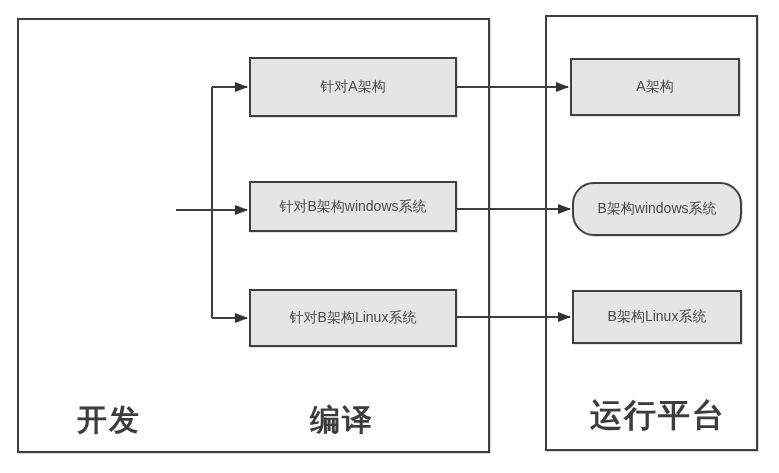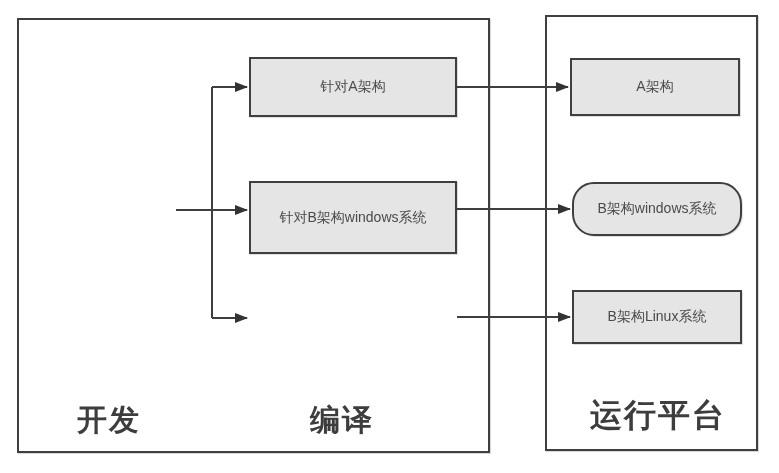--- a/index.html
+++ b/index.html
@@ -28,21 +28,21 @@
     display: flex;
     align-items: center;
     justify-content: center;
     font-size: 14px;
     color: #4a4a4a;
     text-align: center;
     box-shadow: 1px 1px 0 rgba(0,0,0,0.12);
   }
   .node.source            { left: 77px;  top: 175px; width: 98px;  height: 68px; font-size: 15px; }
   .node.compile-a         { left: 249px; top: 57px;  width: 208px; height: 60px; }
-  .node.compile-b-windows { left: 249px; top: 181px; width: 208px; height: 73px; }
+  .node.compile-b-windows { left: 249px; top: 181px; width: 208px; height: 51px; }
   .node.compile-b-linux   { left: 249px; top: 289px; width: 208px; height: 58px; }
   .node.platform-a        { left: 570px; top: 58px;  width: 170px; height: 58px; }
   .node.platform-b-windows{ left: 572px; top: 182px; width: 170px; height: 54px; border-radius: 22px; }
   .node.platform-b-linux  { left: 572px; top: 290px; width: 170px; height: 54px; }
   .stage-label {
     position: absolute;
     font-weight: bold;
     color: #3d3d3d;
     font-size: 30px;
     letter-spacing: 2px;
@@ -93,20 +93,23 @@
 
 
   <div class="node compile-a">
     <span>针对A架构</span>
   </div>
 
   <div class="node compile-b-windows">
     <span>针对B架构windows系统</span>
   </div>
 
+  <div class="node compile-b-linux">
+    <span>针对B架构Linux系统</span>
+  </div>
 
   <div class="node platform-a">
     <span>A架构</span>
   </div>
 
   <div class="node platform-b-windows">
     <span>B架构windows系统</span>
   </div>
 
   <div class="node platform-b-linux">

